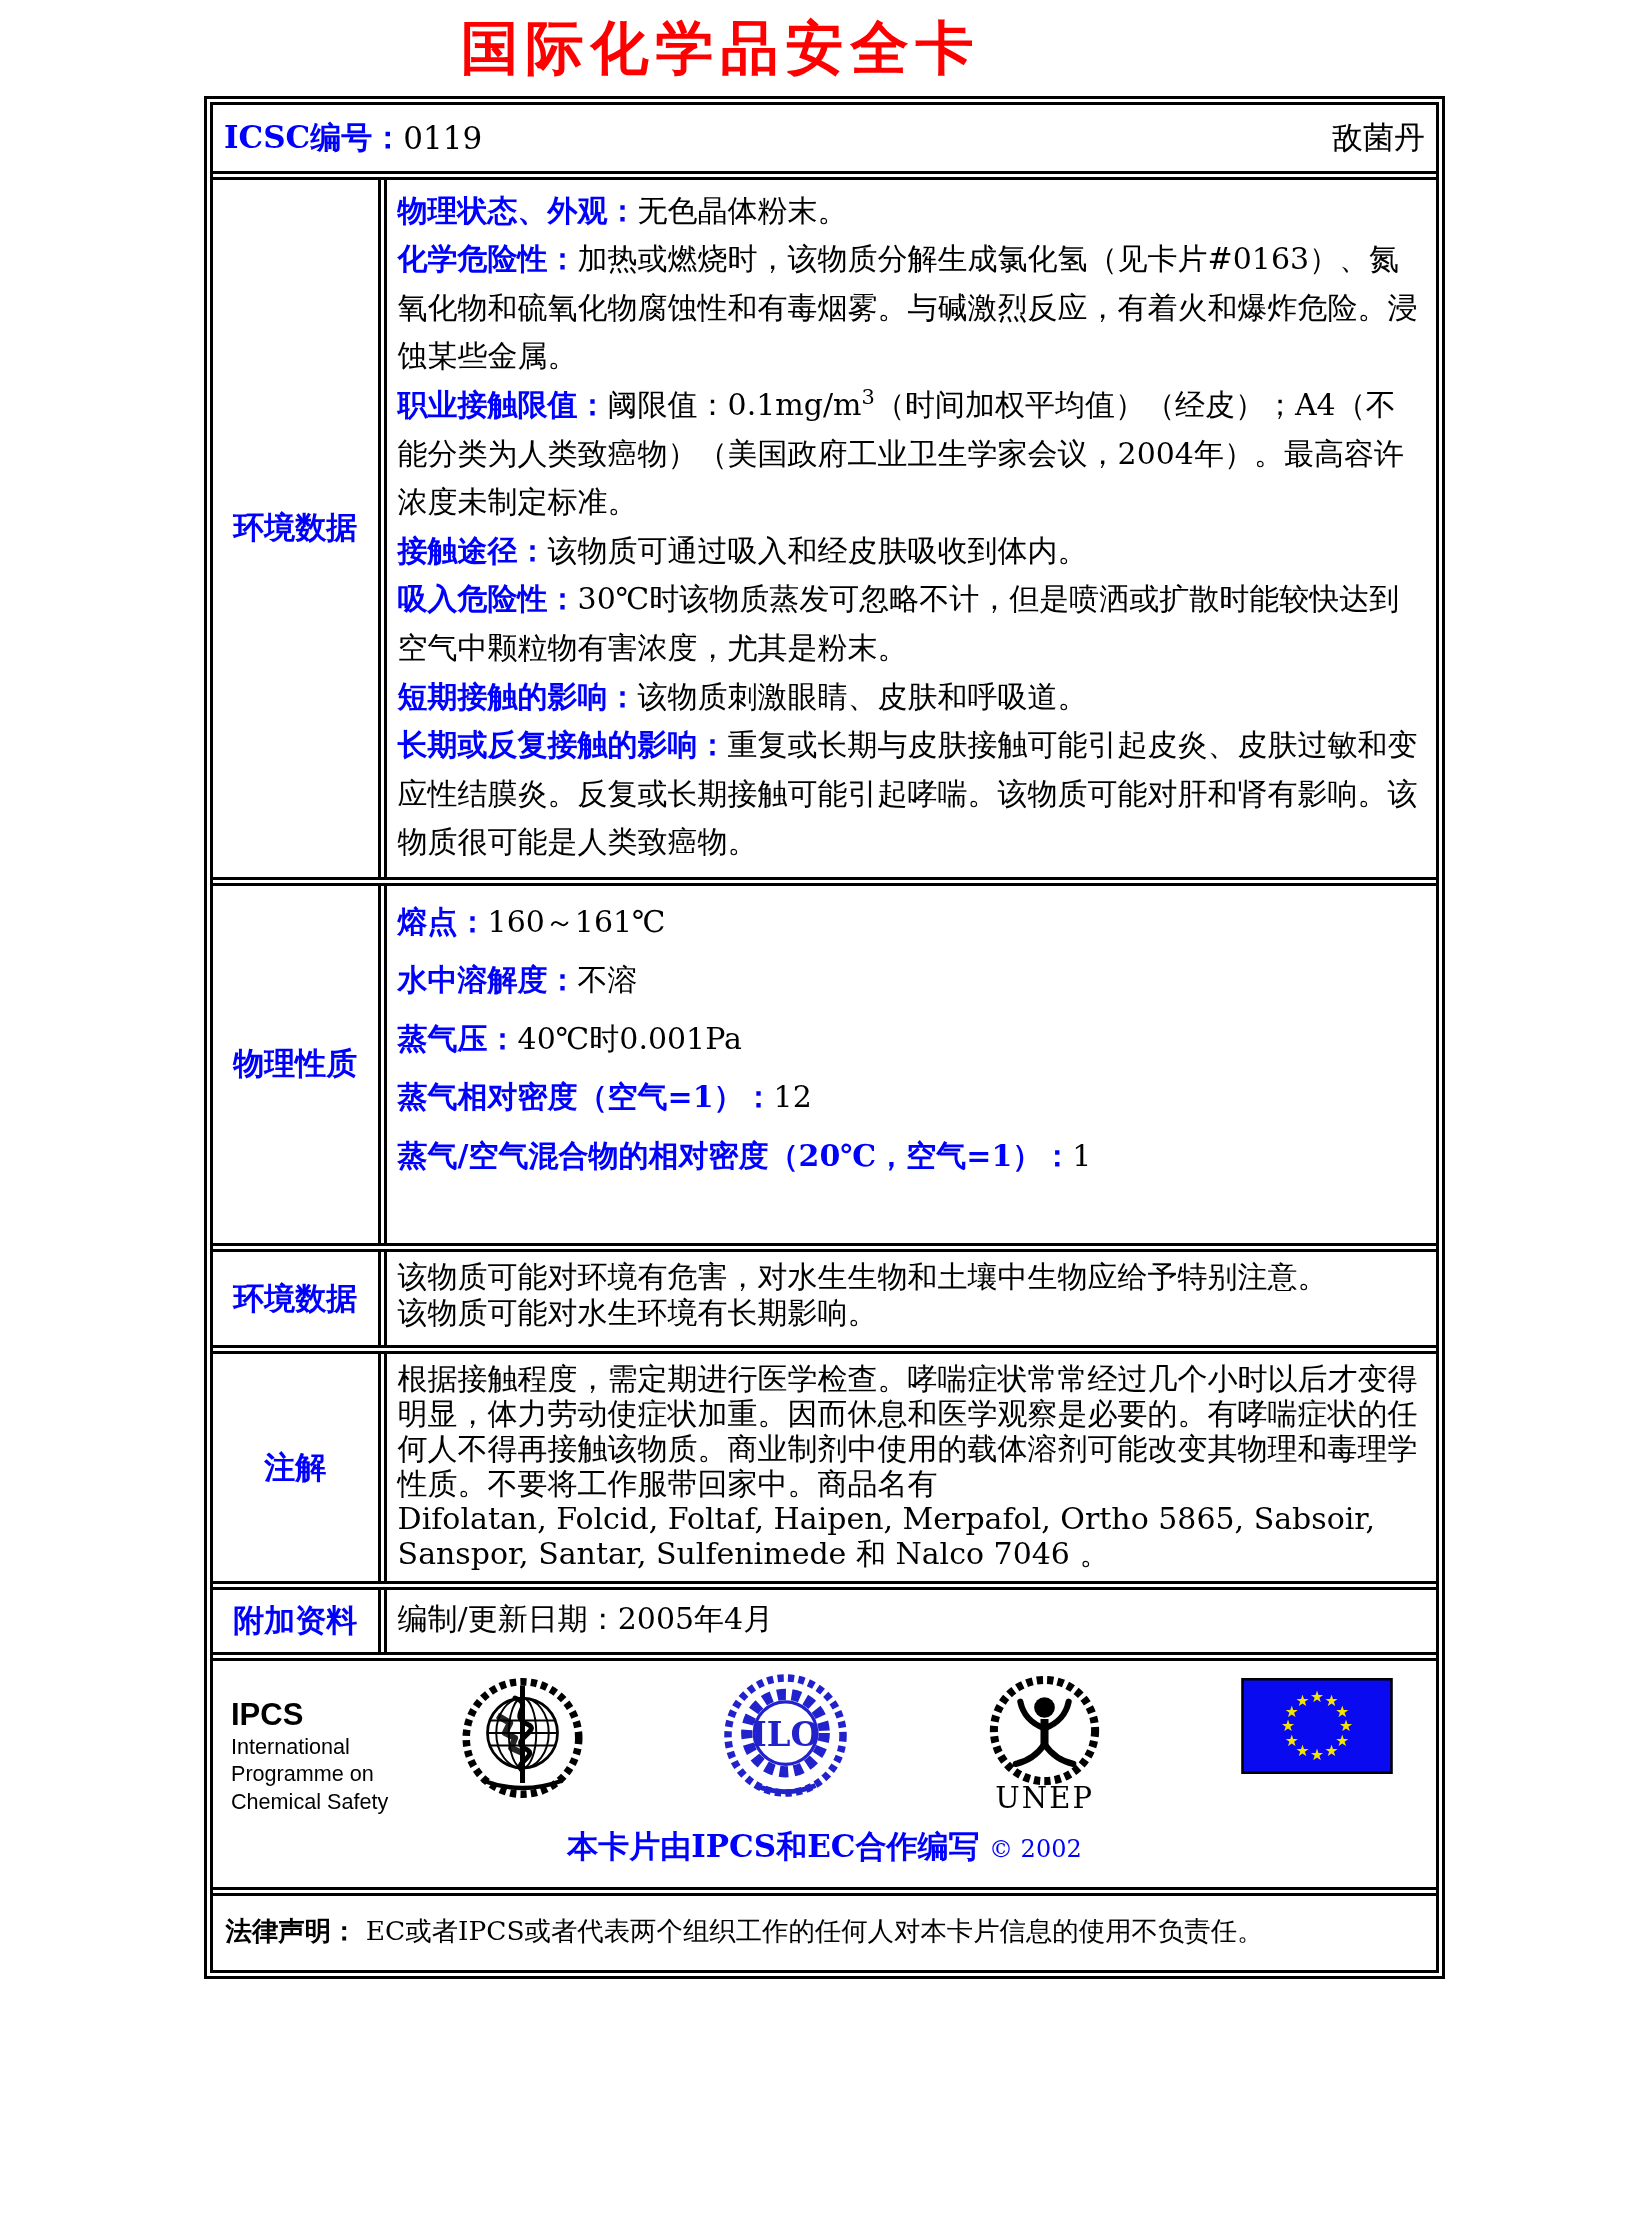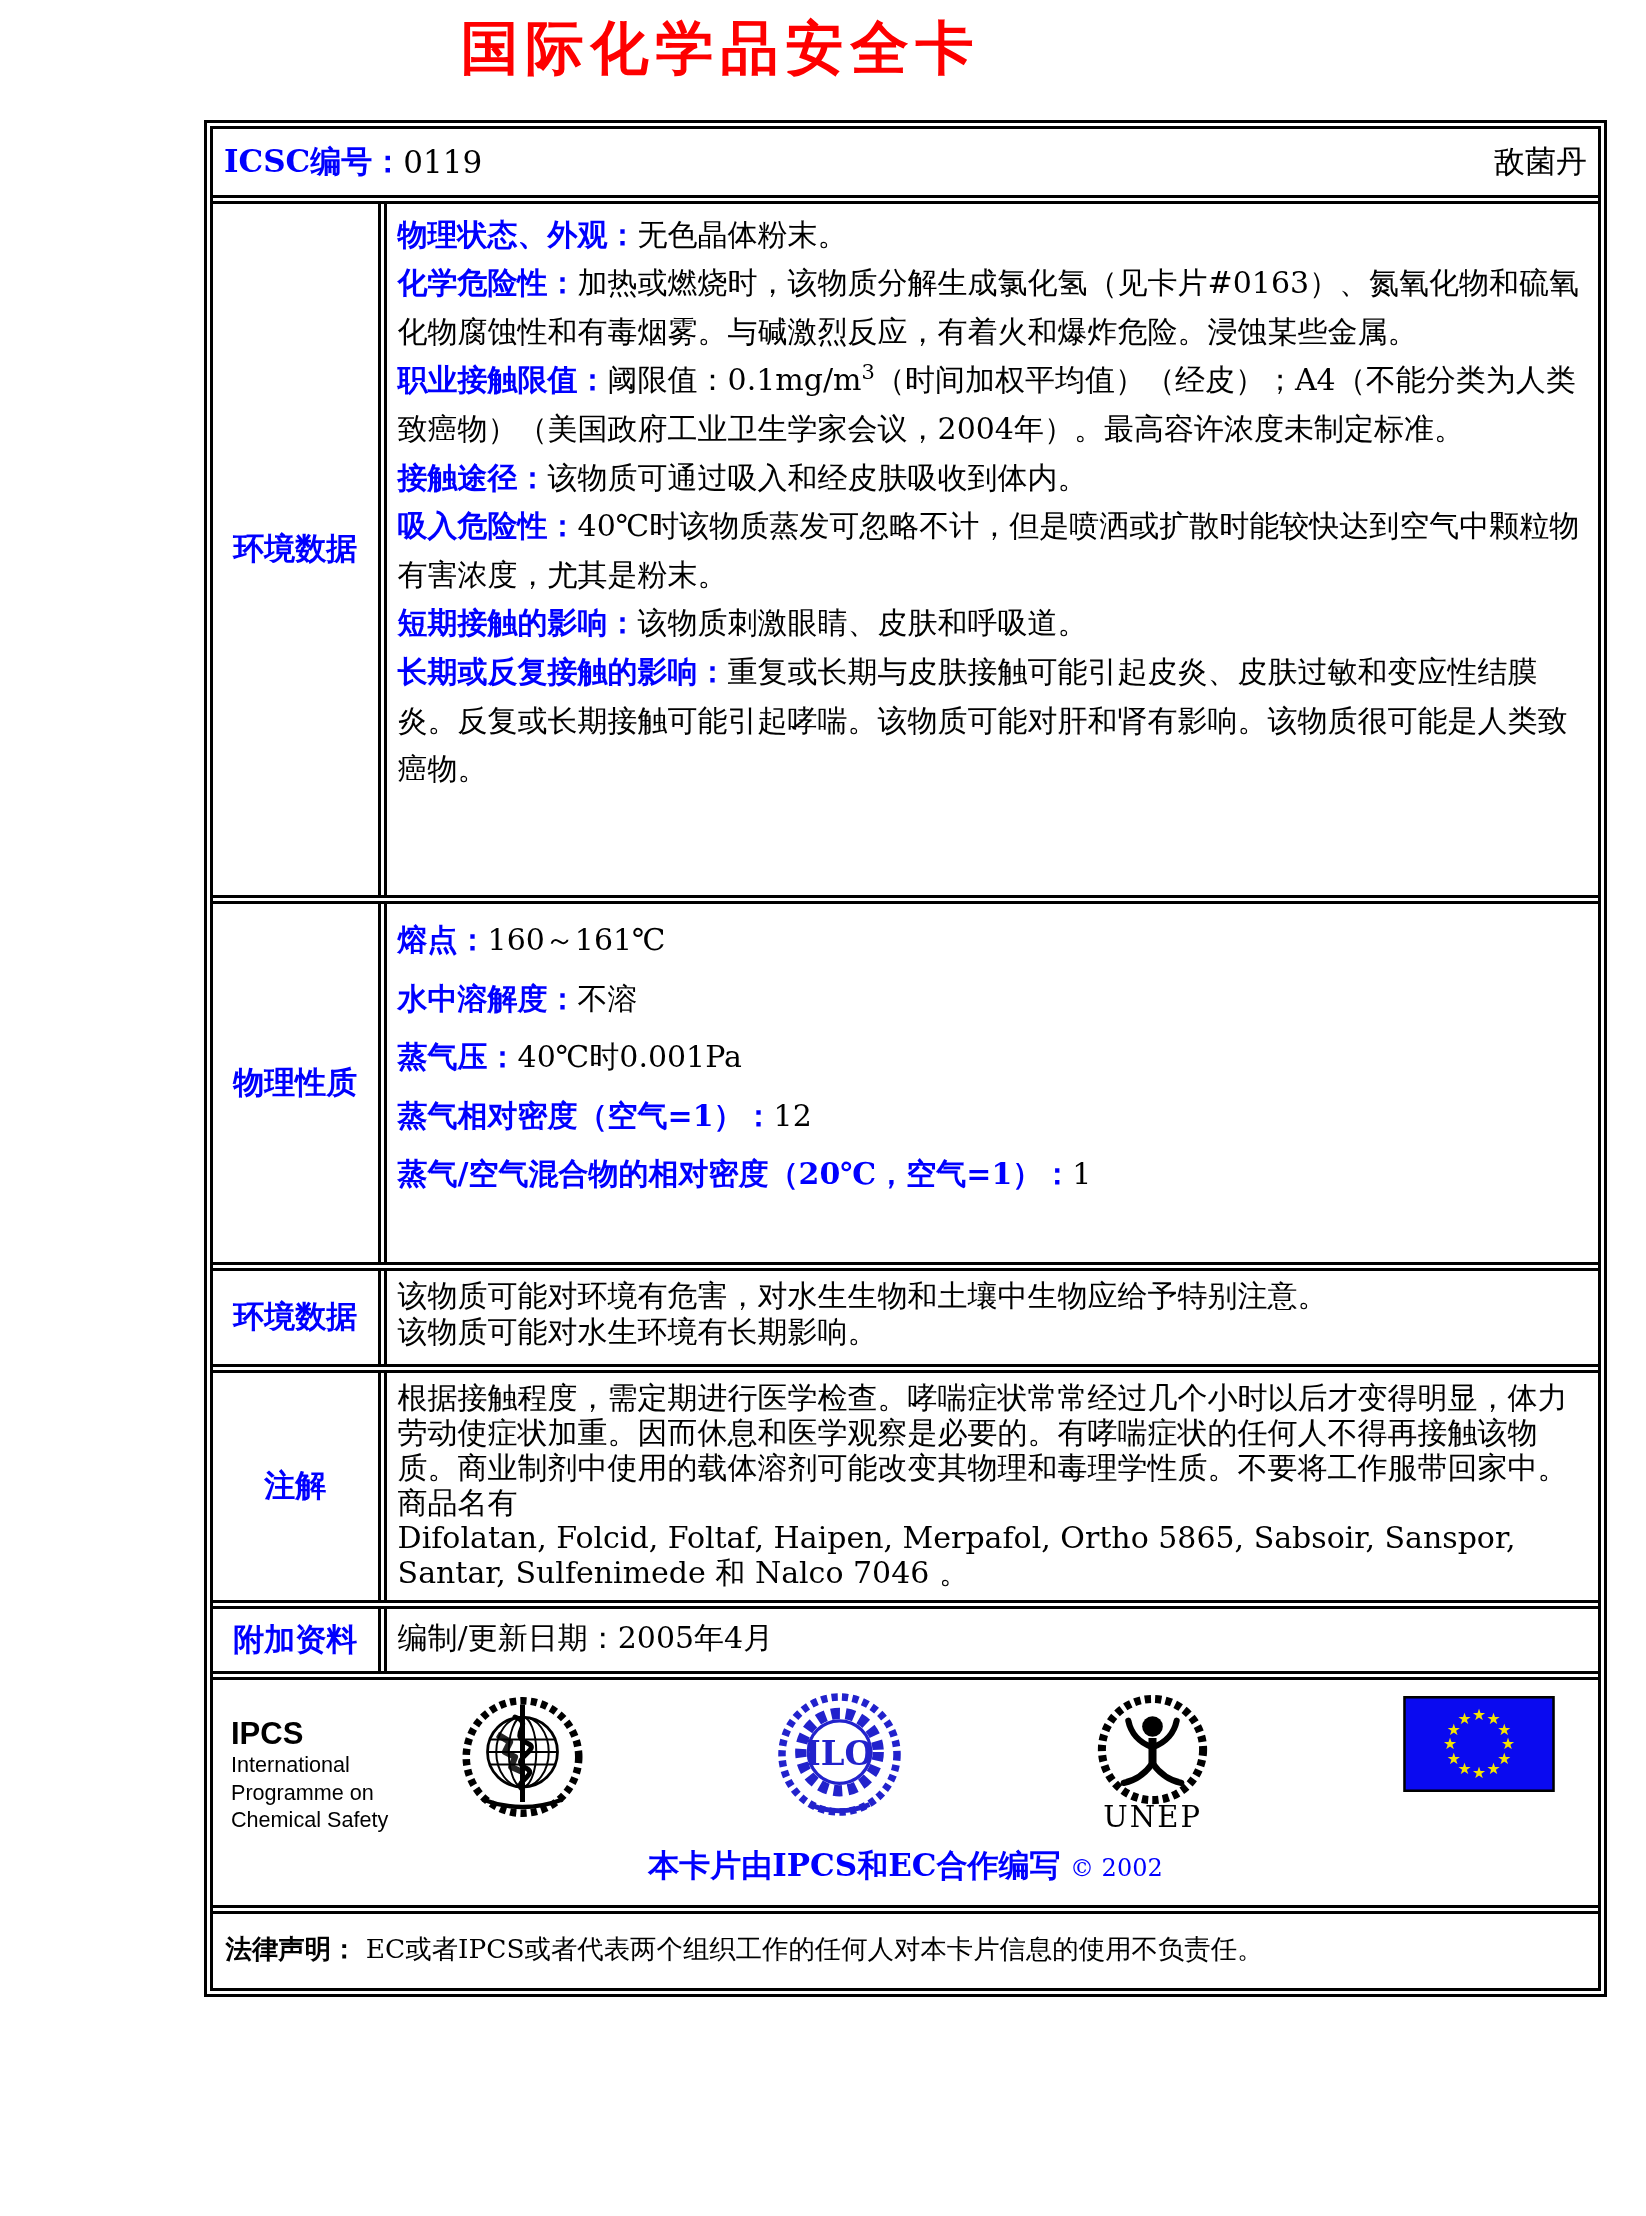--- a/index.html
+++ b/index.html
@@ -7,21 +7,21 @@
     width:1647px; height:2216px; position:relative;
     font-family:"DejaVu Serif","Liberation Serif",serif;
     color:#000;
   }
   .page-title {
     margin:9.7px 0 5.6px 0; width:1441px; text-align:center;
     font-size:58px; font-weight:bold; color:#fe0000; letter-spacing:7px;
     font-family:"DejaVu Serif","Liberation Serif",serif;
   }
   .card {
-    position:absolute; left:204px; top:120px; width:1403px;
+    position:absolute; left:204px; top:96px; width:1241px;
     border:9px double #000; box-sizing:border-box; background:#fff;
   }
   .row { border-top:9px double #000; }
   .row:first-child { border-top:none; }
   .blue { color:#0000fe; font-weight:bold; }
   
   .header-row {
     display:flex; align-items:center; min-height:49px; padding:8.3px 11px;
     font-size:31px;
   }
@@ -82,21 +82,21 @@
       <div class="entry">
         <span class="blue">化学危险性：</span><span>加热或燃烧时，该物质分解生成氯化氢（见卡片#0163）、氮氧化物和硫氧化物腐蚀性和有毒烟雾。与碱激烈反应，有着火和爆炸危险。浸蚀某些金属。</span>
       </div>
       <div class="entry">
         <span class="blue">职业接触限值：</span><span>阈限值：0.1mg/m</span><sup>3</sup><span>（时间加权平均值）（经皮）；A4（不能分类为人类致癌物）（美国政府工业卫生学家会议，2004年）。最高容许浓度未制定标准。</span>
       </div>
       <div class="entry">
         <span class="blue">接触途径：</span><span>该物质可通过吸入和经皮肤吸收到体内。</span>
       </div>
       <div class="entry">
-        <span class="blue">吸入危险性：</span><span>40℃时该物质蒸发可忽略不计，但是喷洒或扩散时能较快达到空气中颗粒物有害浓度，尤其是粉末。</span>
+        <span class="blue">吸入危险性：</span><span>30℃时该物质蒸发可忽略不计，但是喷洒或扩散时能较快达到空气中颗粒物有害浓度，尤其是粉末。</span>
       </div>
       <div class="entry">
         <span class="blue">短期接触的影响：</span><span>该物质刺激眼睛、皮肤和呼吸道。</span>
       </div>
       <div class="entry">
         <span class="blue">长期或反复接触的影响：</span><span>重复或长期与皮肤接触可能引起皮炎、皮肤过敏和变应性结膜炎。反复或长期接触可能引起哮喘。该物质可能对肝和肾有影响。该物质很可能是人类致癌物。</span>
       </div>
     </div>
   </div>
 

